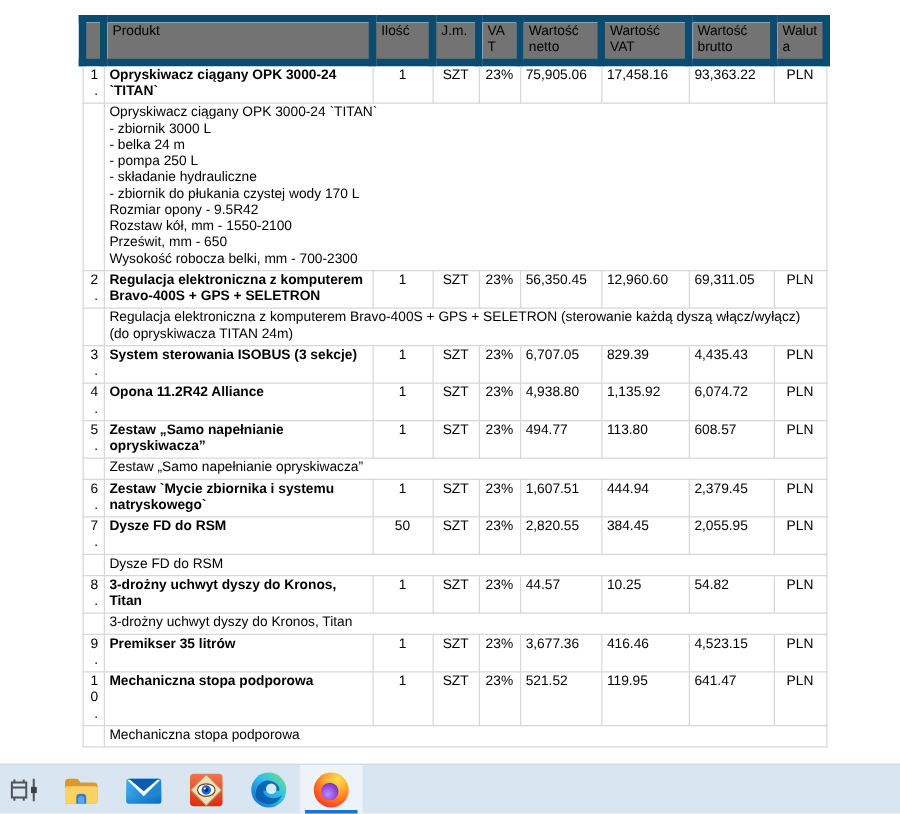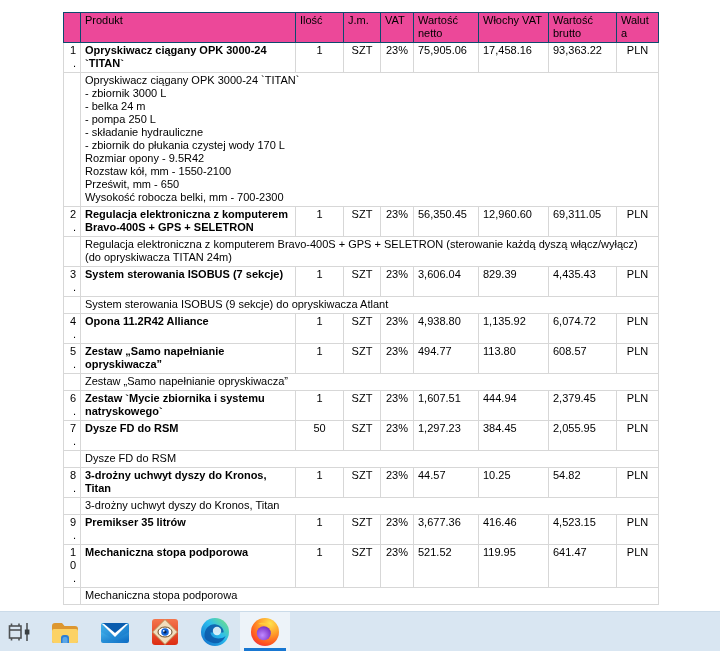--- a/index.html
+++ b/index.html
@@ -24,22 +24,22 @@
   }
   table.offer td {
     border: 1px solid #d7d7d7;
     padding: 1px 4px 2px 4px;
     vertical-align: top;
     overflow: hidden;
     word-wrap: break-word;
   }
   table.offer thead td,
   table.offer tfoot td {
-    background: #ec4899;
-    border: 1px solid #0c4a6e;
+    background: #737373;
+    border: 6px solid #0c4a6e;
   }
   td.c-no { text-align: right; padding-left: 1px; padding-right: 2px; }
   td.name { font-weight: bold; }
   td.center { text-align: center; }
   td.num { text-align: left; }
   td.desc { white-space: pre-line; }
 
   
   .taskbar {
     position: absolute; left: 0; bottom: 0;
@@ -84,21 +84,21 @@
           <col style="width:42px">
       </colgroup>
       <thead>
         <tr>
           <td></td>
           <td>Produkt</td>
           <td>Ilość</td>
           <td>J.m.</td>
           <td>VAT</td>
           <td>Wartość netto</td>
-          <td>Włochy VAT</td>
+          <td>Wartość VAT</td>
           <td>Wartość brutto</td>
           <td>Waluta</td>
         </tr>
       </thead>
       <tbody id="items-body">
           <tr>
             <td class="c-no">1.</td>
             <td class="name">Opryskiwacz ciągany OPK 3000-24 `TITAN`</td>
             <td class="center">1</td>
             <td class="center">SZT</td>
@@ -131,32 +131,28 @@
             <td class="num">12,960.60</td>
             <td class="num">69,311.05</td>
             <td class="center">PLN</td>
           </tr>
           <tr>
             <td class="c-no"></td>
             <td colspan="8" class="desc">Regulacja elektroniczna z komputerem Bravo-400S + GPS + SELETRON (sterowanie każdą dyszą włącz/wyłącz) (do opryskiwacza TITAN 24m)</td>
           </tr>
           <tr>
             <td class="c-no">3.</td>
-            <td class="name">System sterowania ISOBUS (7 sekcje)</td>
-            <td class="center">1</td>
-            <td class="center">SZT</td>
-            <td class="center">23%</td>
-            <td class="num">3,606.04</td>
+            <td class="name">System sterowania ISOBUS (3 sekcje)</td>
+            <td class="center">1</td>
+            <td class="center">SZT</td>
+            <td class="center">23%</td>
+            <td class="num">6,707.05</td>
             <td class="num">829.39</td>
             <td class="num">4,435.43</td>
             <td class="center">PLN</td>
-          </tr>
-          <tr>
-            <td class="c-no"></td>
-            <td colspan="8" class="desc">System sterowania ISOBUS (9 sekcje) do opryskiwacza Atlant</td>
           </tr>
           <tr>
             <td class="c-no">4.</td>
             <td class="name">Opona 11.2R42 Alliance</td>
             <td class="center">1</td>
             <td class="center">SZT</td>
             <td class="center">23%</td>
             <td class="num">4,938.80</td>
             <td class="num">1,135.92</td>
             <td class="num">6,074.72</td>
@@ -187,21 +183,21 @@
             <td class="num">444.94</td>
             <td class="num">2,379.45</td>
             <td class="center">PLN</td>
           </tr>
           <tr>
             <td class="c-no">7.</td>
             <td class="name">Dysze FD do RSM</td>
             <td class="center">50</td>
             <td class="center">SZT</td>
             <td class="center">23%</td>
-            <td class="num">1,297.23</td>
+            <td class="num">2,820.55</td>
             <td class="num">384.45</td>
             <td class="num">2,055.95</td>
             <td class="center">PLN</td>
           </tr>
           <tr>
             <td class="c-no"></td>
             <td colspan="8" class="desc">Dysze FD do RSM</td>
           </tr>
           <tr>
             <td class="c-no">8.</td>

